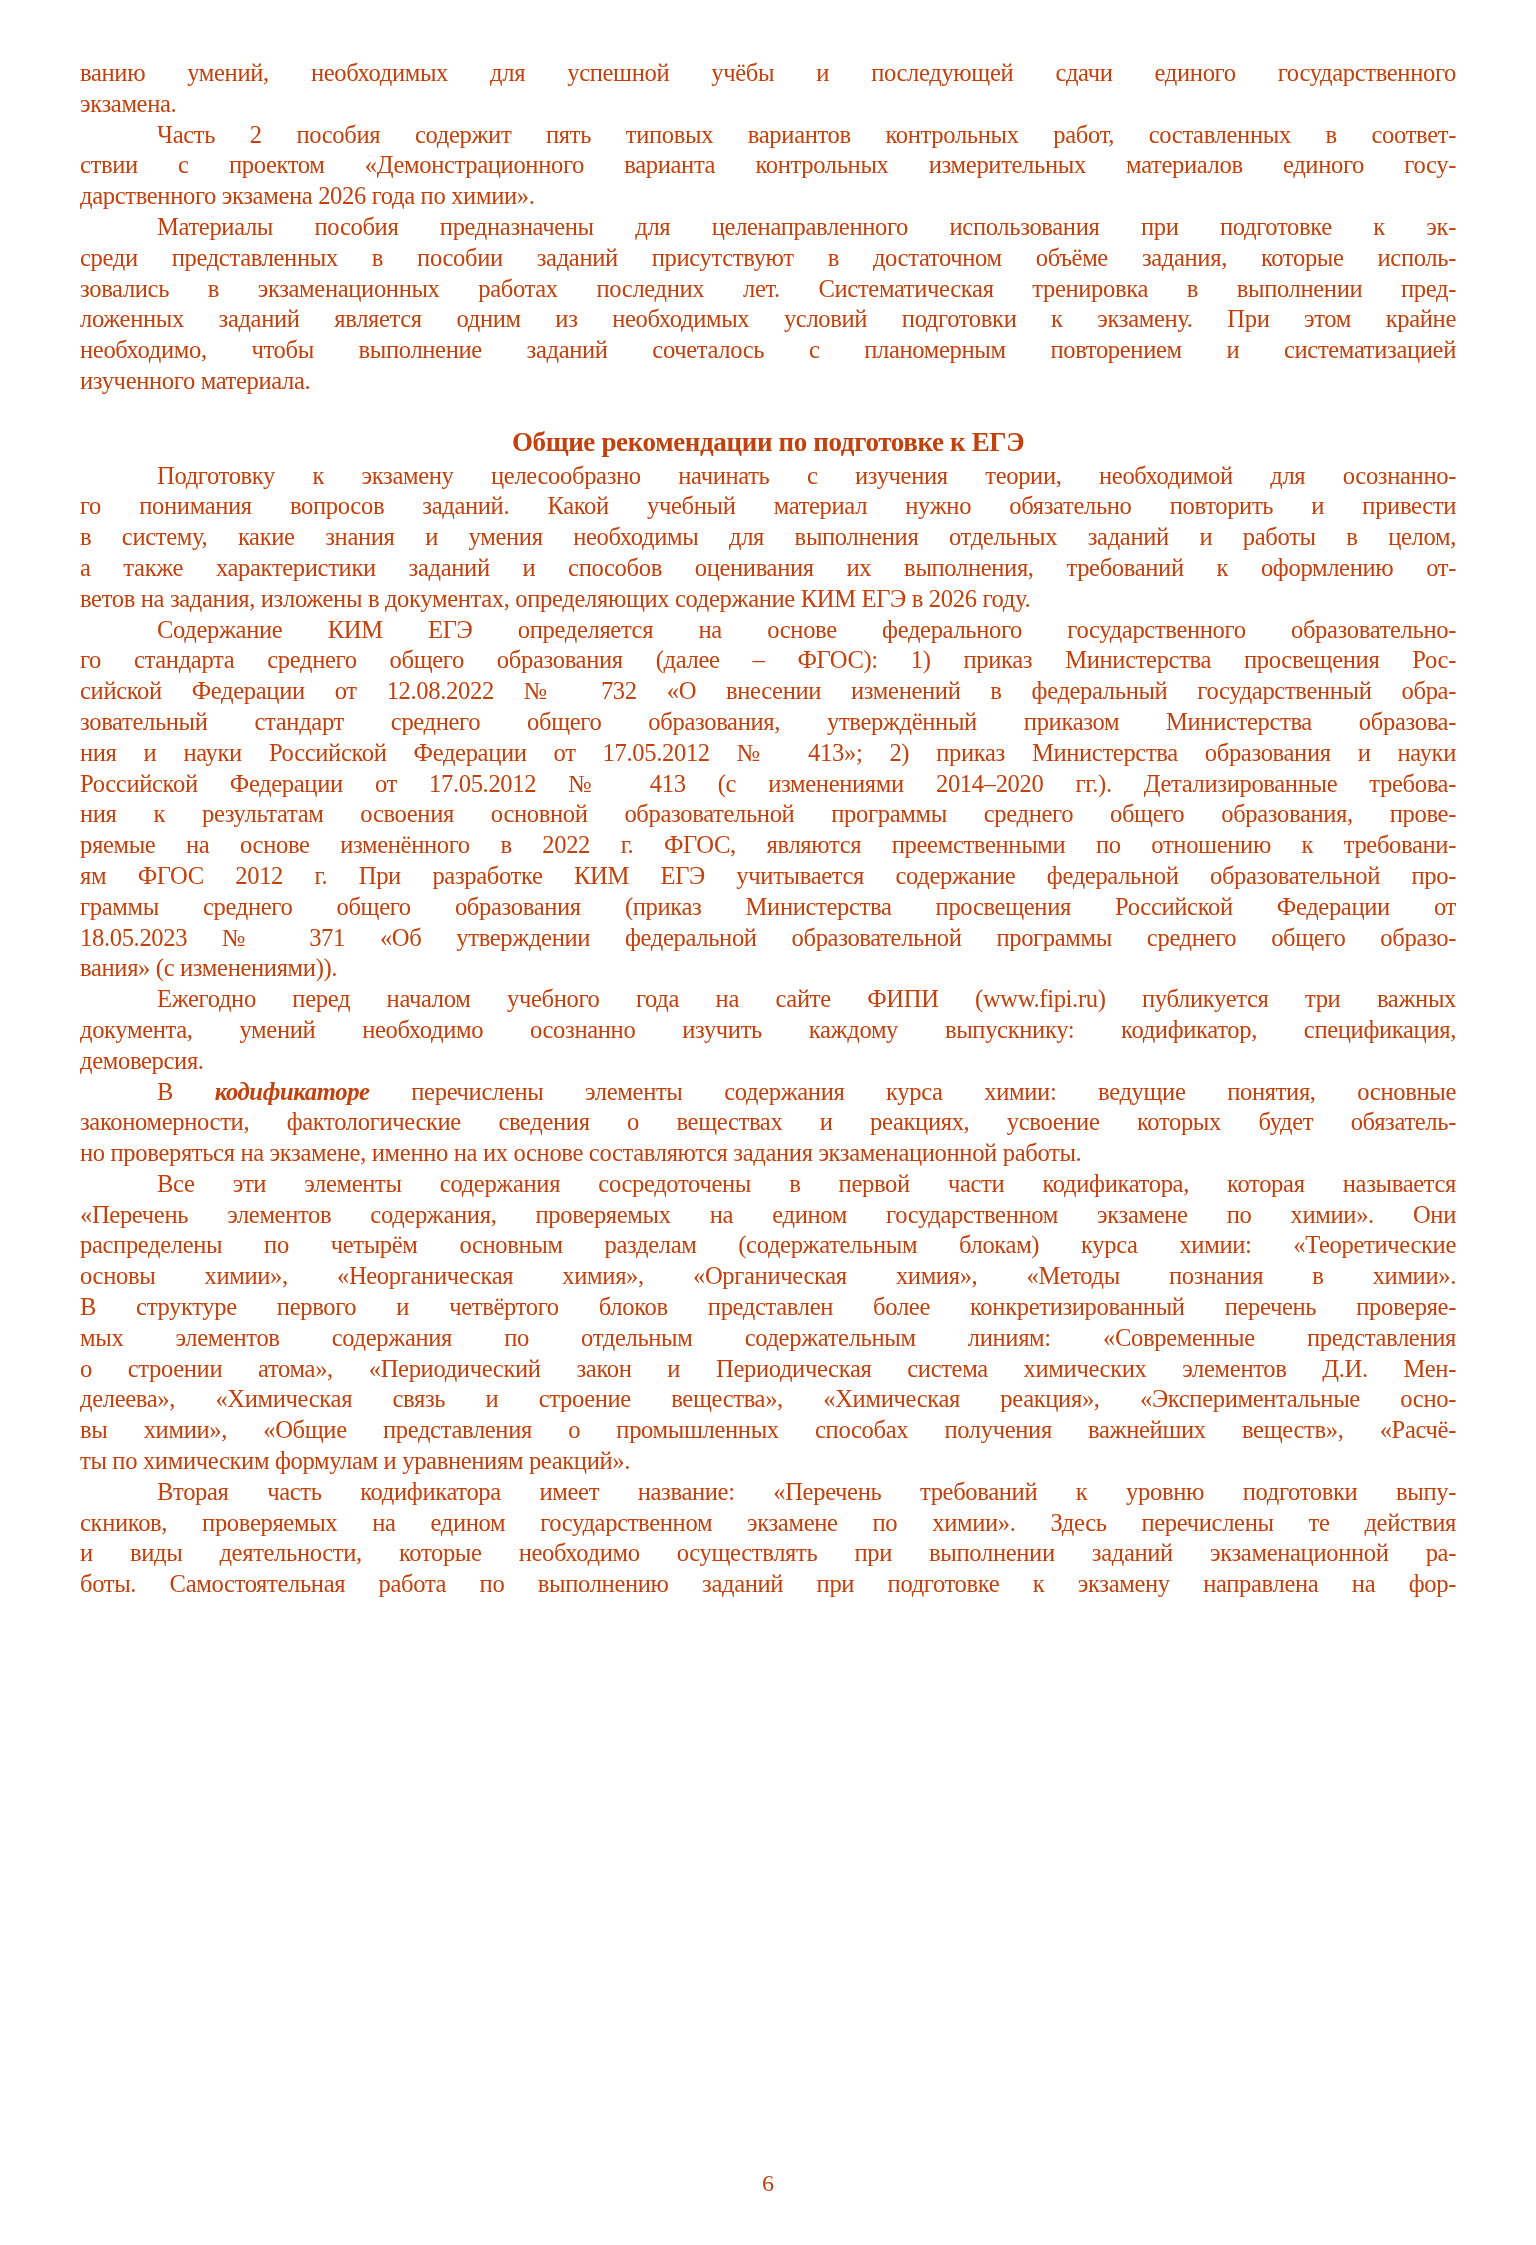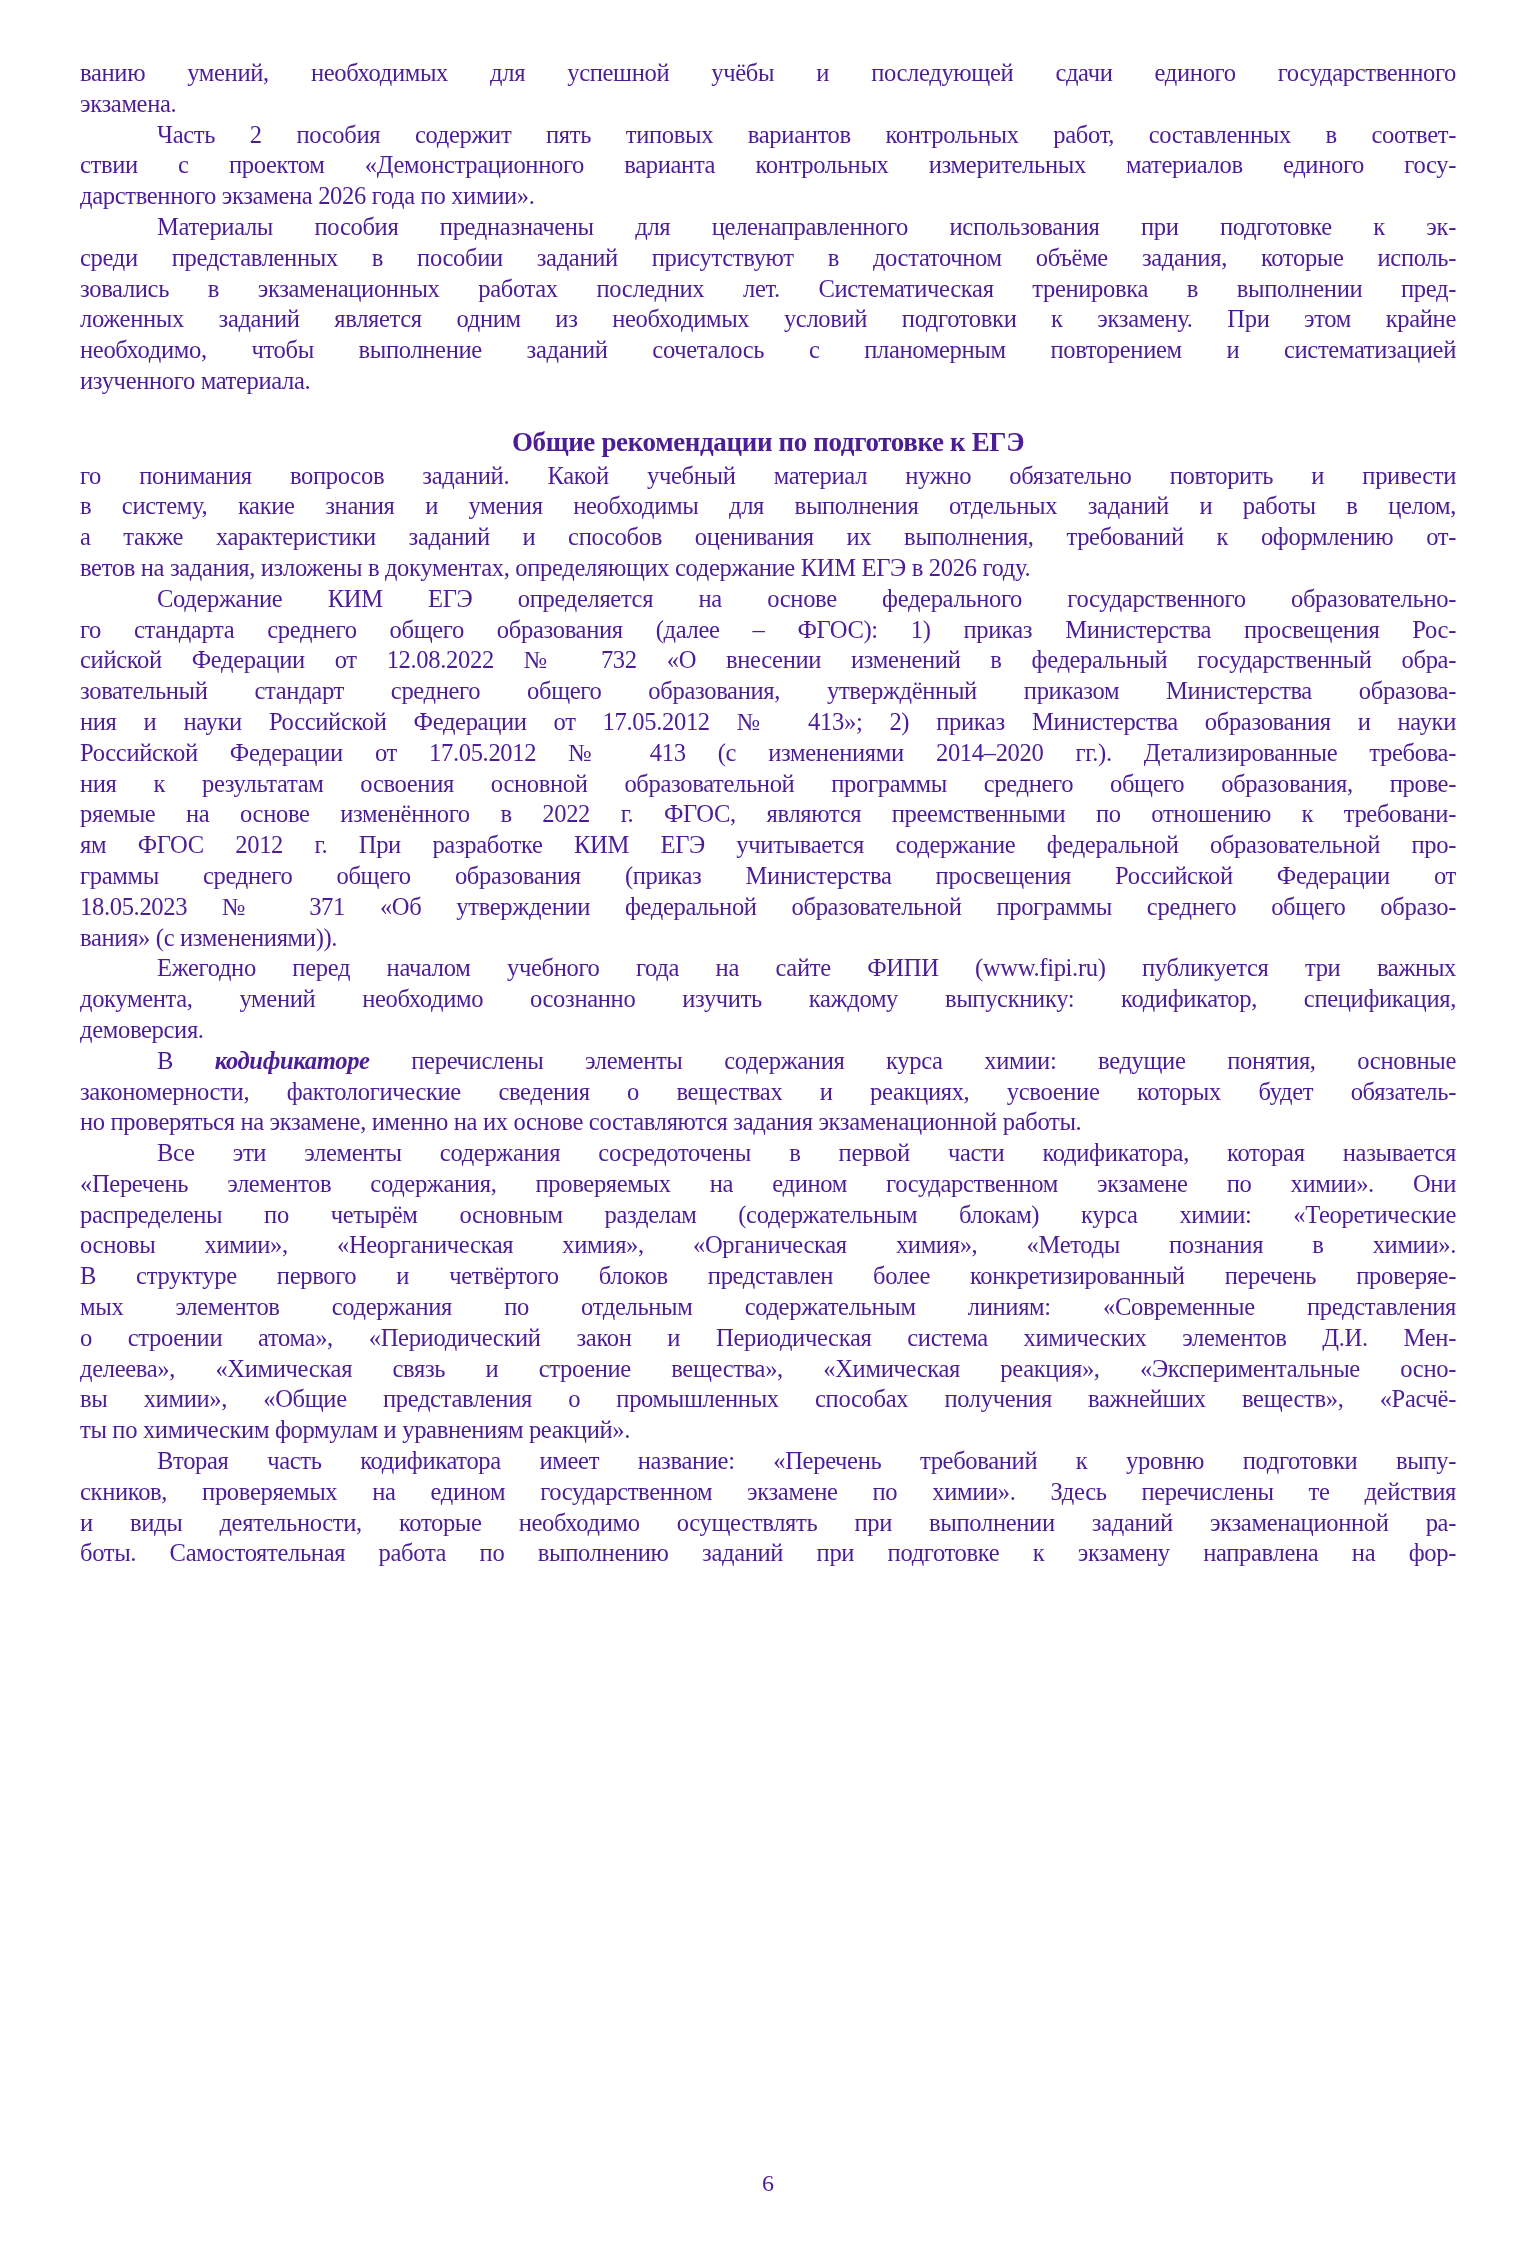--- a/index.html
+++ b/index.html
@@ -1,19 +1,19 @@
 <!DOCTYPE html>
 <html><head>
 <meta charset="utf-8">
 <style>
   html, body { margin: 0; padding: 0; background: #ffffff; }
   body { width: 1536px; height: 2245px; position: relative; overflow: hidden; }
   .page {
     position: absolute; left: 0; top: 0; width: 1532px; height: 2245px;
-    background: #ffffff; color: #4c1d95;
+    background: #ffffff; color: #c2410c;
     font-family: "Liberation Serif", "DejaVu Serif", serif;
   }
   .text-block { position: absolute; left: 80px; width: 1376px; }
   .line {
     font-size: 24.6px; line-height: 30.8px; height: 30.8px;
     white-space: nowrap; overflow: visible;
     text-align: justify; text-align-last: justify;
     letter-spacing: -0.35px;
   }
   .line.last { text-align-last: left; }
@@ -53,20 +53,21 @@
       <div class="line">среди представленных в пособии заданий присутствуют в достаточном объёме задания, которые исполь-</div>
       <div class="line">зовались в экзаменационных работах последних лет. Систематическая тренировка в выполнении пред-</div>
       <div class="line">ложенных заданий является одним из необходимых условий подготовки к экзамену. При этом крайне</div>
       <div class="line">необходимо, чтобы выполнение заданий сочеталось с планомерным повторением и систематизацией</div>
       <div class="line last">изученного материала.</div>
     </div>
 
     <div class="heading">Общие рекомендации по подготовке к ЕГЭ</div>
 
     <div class="para">
+      <div class="line indent">Подготовку к экзамену целесообразно начинать с изучения теории, необходимой для осознанно-</div>
       <div class="line">го понимания вопросов заданий. Какой учебный материал нужно обязательно повторить и привести</div>
       <div class="line">в систему, какие знания и умения необходимы для выполнения отдельных заданий и работы в целом,</div>
       <div class="line">а также характеристики заданий и способов оценивания их выполнения, требований к оформлению от-</div>
       <div class="line last">ветов на задания, изложены в документах, определяющих содержание КИМ ЕГЭ в 2026 году.</div>
     </div>
 
     <div class="para">
       <div class="line indent">Содержание КИМ ЕГЭ определяется на основе федерального государственного образовательно-</div>
       <div class="line">го стандарта среднего общего образования (далее – ФГОС): 1) приказ Министерства просвещения Рос-</div>
       <div class="line">сийской Федерации от 12.08.2022 № 732 «О внесении изменений в федеральный государственный обра-</div>

